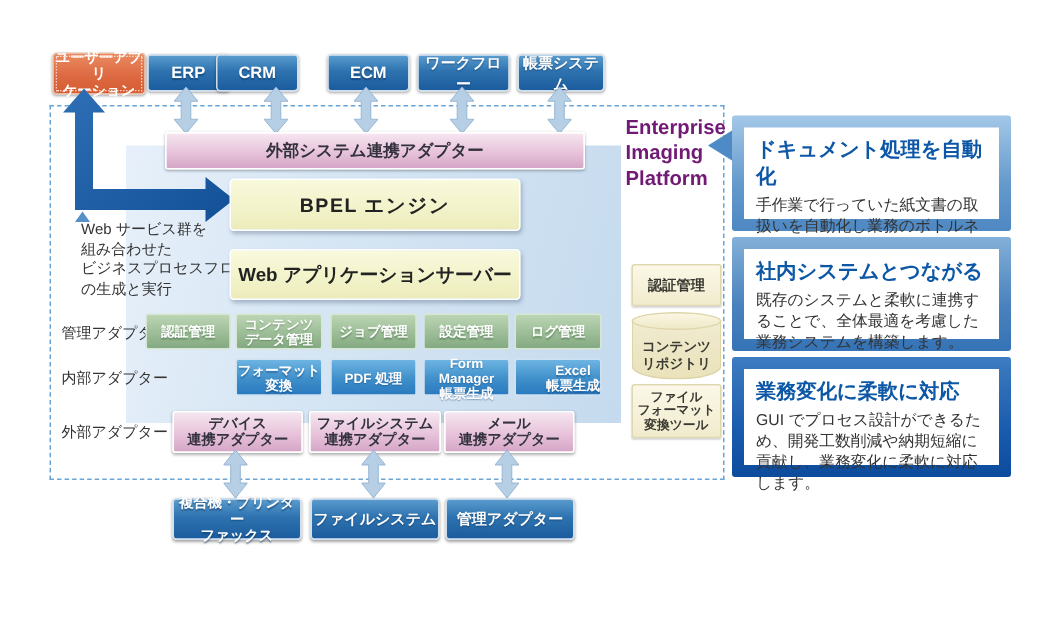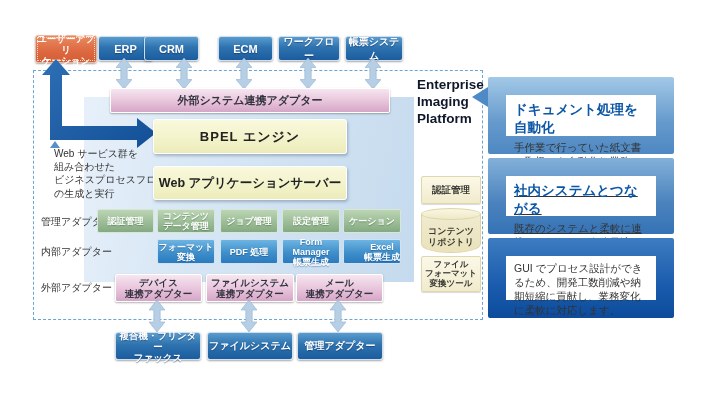--- a/index.html
+++ b/index.html
@@ -72,23 +72,23 @@
   .cylinder::before{
     content:"";position:absolute;left:-1px;right:-1px;top:-6px;height:12px;
     background:linear-gradient(180deg,#faf6e2,#efe9c8);
     border:1px solid #ddd5a8;border-radius:50%;box-sizing:border-box;
   }
   .cyl-label{position:absolute;left:0;right:0;top:12px;text-align:center;
     font-size:9px;line-height:10.5px;color:#3a3a32;font-weight:bold;}
   .rowlabel{font-size:10px;color:#333;}
   .note{font-size:10px;line-height:13.2px;color:#333;}
   .websvc{font-size:11px;line-height:13px;font-weight:bold;color:#2b4a72;text-align:center;}
-  .eip{font-size:13.5px;line-height:17px;font-weight:bold;color:#0f172a;}
-  
-  .bwrap{width:186px;border-radius:2px;padding:18px;box-sizing:border-box;}
+  .eip{font-size:13.5px;line-height:17px;font-weight:bold;color:#701a75;}
+  
+  .bwrap{width:186px;border-radius:2px;padding:8px;box-sizing:border-box;}
   .bwrap .inner{background:#fff;width:100%;height:100%;box-sizing:border-box;padding:5px 8px 4px 8px;}
   .b1{background:linear-gradient(180deg,#a3c8e7 0%,#6499cc 60%,#4e88c2 100%);}
   .b2{background:linear-gradient(180deg,#83b0d9 0%,#4a82bd 60%,#3573b6 100%);}
   .b3{background:linear-gradient(180deg,#3d7cc0 0%,#1a5bad 60%,#0d4c9c 100%);}
   .btitle{font-size:13.5px;font-weight:bold;color:#0c57a6;margin:1px 0 3px 0;}
   .bbody{font-size:10.5px;line-height:1.34;color:#333;}
   .tail{
     position:absolute;left:-16px;top:10px;width:0;height:0;
     border-top:10px solid transparent;border-bottom:10px solid transparent;
     border-right:16px solid #4e8ac5;
@@ -197,21 +197,21 @@
     <span data-bind="diagram.management_adapters.1">コンテンツ
 データ管理</span>
   </div>
   <div class="abs cbox green" style="left:220px;top:209px;width:56px;height:22px;">
     <span data-bind="diagram.management_adapters.2">ジョブ管理</span>
   </div>
   <div class="abs cbox green" style="left:282px;top:209px;width:56px;height:22px;">
     <span data-bind="diagram.management_adapters.3">設定管理</span>
   </div>
   <div class="abs cbox green" style="left:343px;top:209px;width:56px;height:22px;">
-    <span data-bind="diagram.management_adapters.4">ケーション</span>
+    <span data-bind="diagram.management_adapters.4">ログ管理</span>
   </div>
 
   <div class="abs cbox bluead" style="left:157px;top:239px;width:56px;height:23px;">
     <span data-bind="diagram.internal_adapters.1">フォーマット
 変換</span>
   </div>
   <div class="abs cbox bluead" style="left:220px;top:239px;width:56px;height:23px;">
     <span data-bind="diagram.internal_adapters.2">PDF 処理</span>
   </div>
   <div class="abs cbox bluead" style="left:282px;top:239px;width:56px;height:23px;">
@@ -282,25 +282,26 @@
 Platform</span>
   </div>
 
   <div class="abs bwrap b1" style="left:488px;top:77px;height:77px;">
     <div class="tail"></div>
     <div class="inner">
       <div class="btitle" data-bind="benefits.0.title">ドキュメント処理を自動化</div>
       <div class="bbody" data-bind="benefits.0.body">手作業で行っていた紙文書の取扱いを自動化し業務のボトルネック解消に貢献します。</div>
     </div>
   </div>
-  <div class="abs bwrap b2" style="left:488px;top:158px;height:76px;text-decoration:underline;">
+  <div class="abs bwrap b2" style="left:488px;top:158px;height:76px;">
     <div class="inner">
       <div class="btitle" data-bind="benefits.1.title">社内システムとつながる</div>
       <div class="bbody" data-bind="benefits.1.body">既存のシステムと柔軟に連携することで、全体最適を考慮した業務システムを構築します。</div>
     </div>
   </div>
   <div class="abs bwrap b3" style="left:488px;top:238px;height:80px;">
     <div class="inner">
+      <div class="btitle" data-bind="benefits.2.title">業務変化に柔軟に対応</div>
       <div class="bbody" data-bind="benefits.2.body">GUI でプロセス設計ができるため、開発工数削減や納期短縮に貢献し、業務変化に柔軟に対応します。</div>
     </div>
   </div>
 
 </div>
 
 </body></html>

